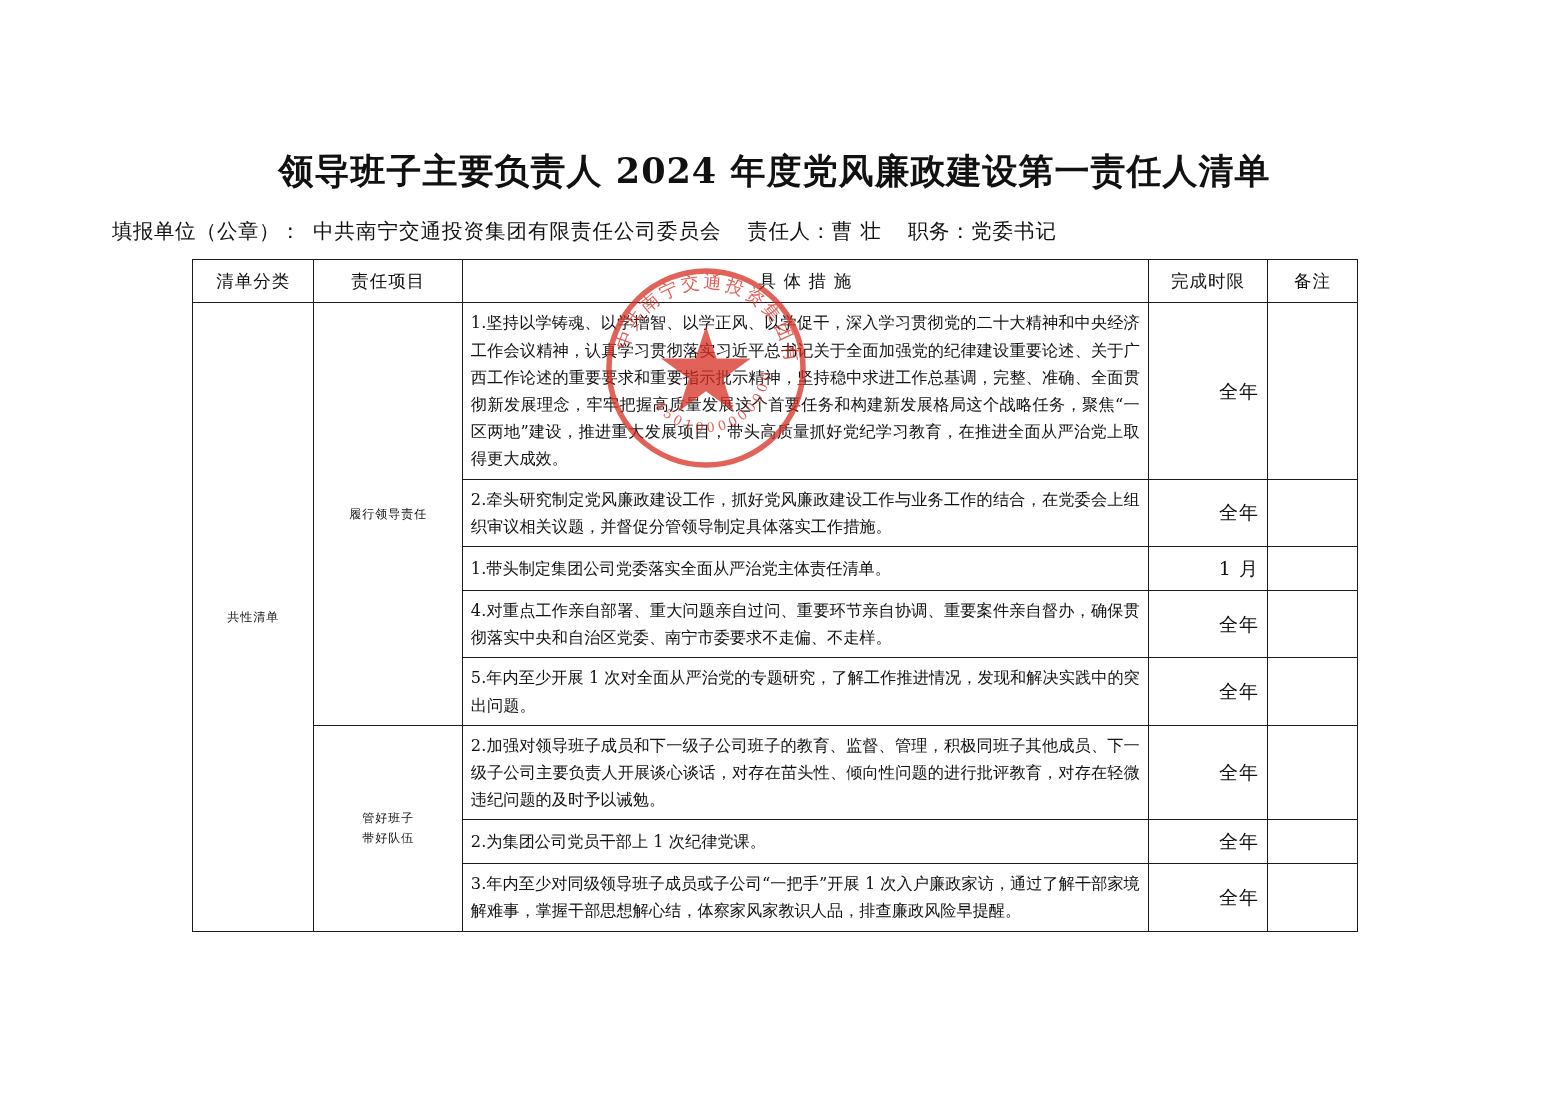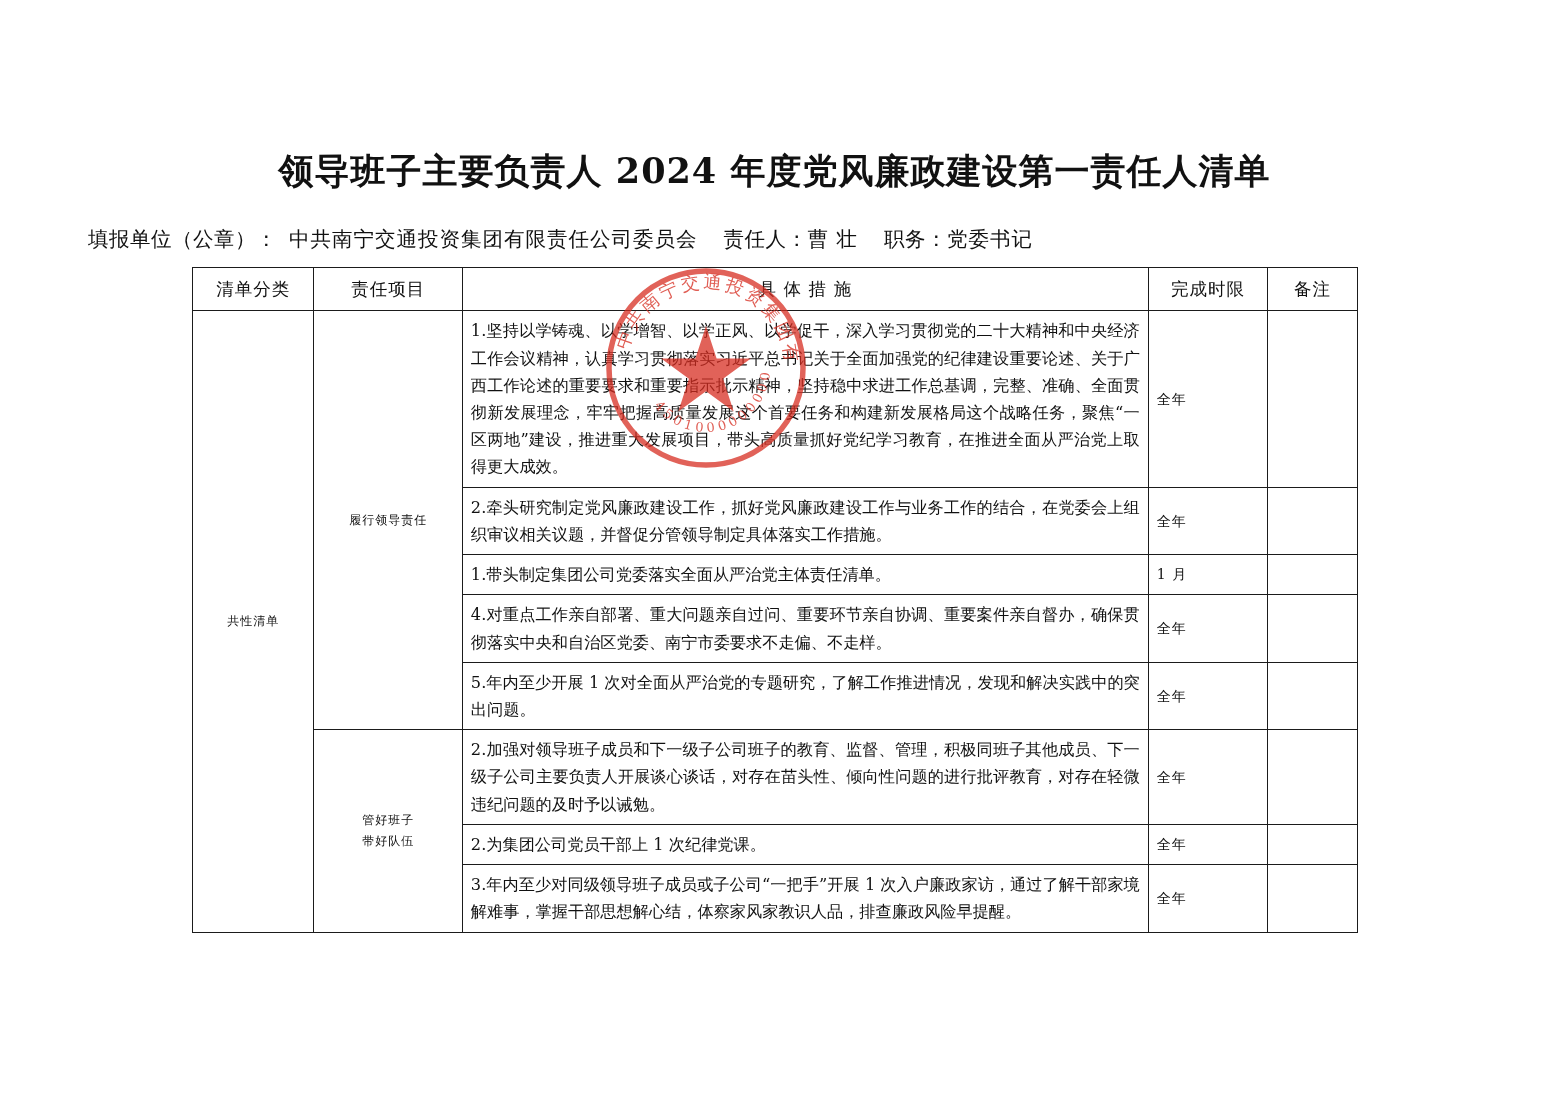--- a/index.html
+++ b/index.html
@@ -25,22 +25,22 @@
   .doc-title {
     text-align: center;
     font-size: 35px;
     font-weight: bold;
     letter-spacing: 1px;
     margin: 148px 8px 0 0;
     font-family: "DejaVu Serif", "Liberation Serif", serif;
     color: #111;
   }
   .meta-line {
-    margin: 30px 0 0 0;
-    padding-left: 88px;
+    margin: 22px 0 0 0;
+    padding-left: 112px;
     font-size: 20.5px;
     letter-spacing: 0.5px;
     color: #111;
     white-space: nowrap;
   }
   .meta-line span.val {
     letter-spacing: 1px;
   }
   .sp-lg { display:inline-block; width: 26px; }
   .sp-sm { display:inline-block; width: 12px; }
@@ -73,22 +73,22 @@
     letter-spacing: 1px;
     line-height: 1.7;
   }
   td.measure {
     text-align: justify;
     text-justify: inter-ideograph;
     padding: 9px 10px 9px 9px;
     line-height: 1.68;
   }
   td.deadline {
-    text-align: left;
-    font-size: 14px;
+    text-align: right;
+    font-size: 19px;
     letter-spacing: 1px;
   }
   td.remark { text-align: center; }
 
   .col-cat { width: 108px; }
   .col-item { width: 132px; }
   .col-measure { width: 610px; }
   .col-deadline { width: 106px; }
   .col-remark { width: 80px; }
 

